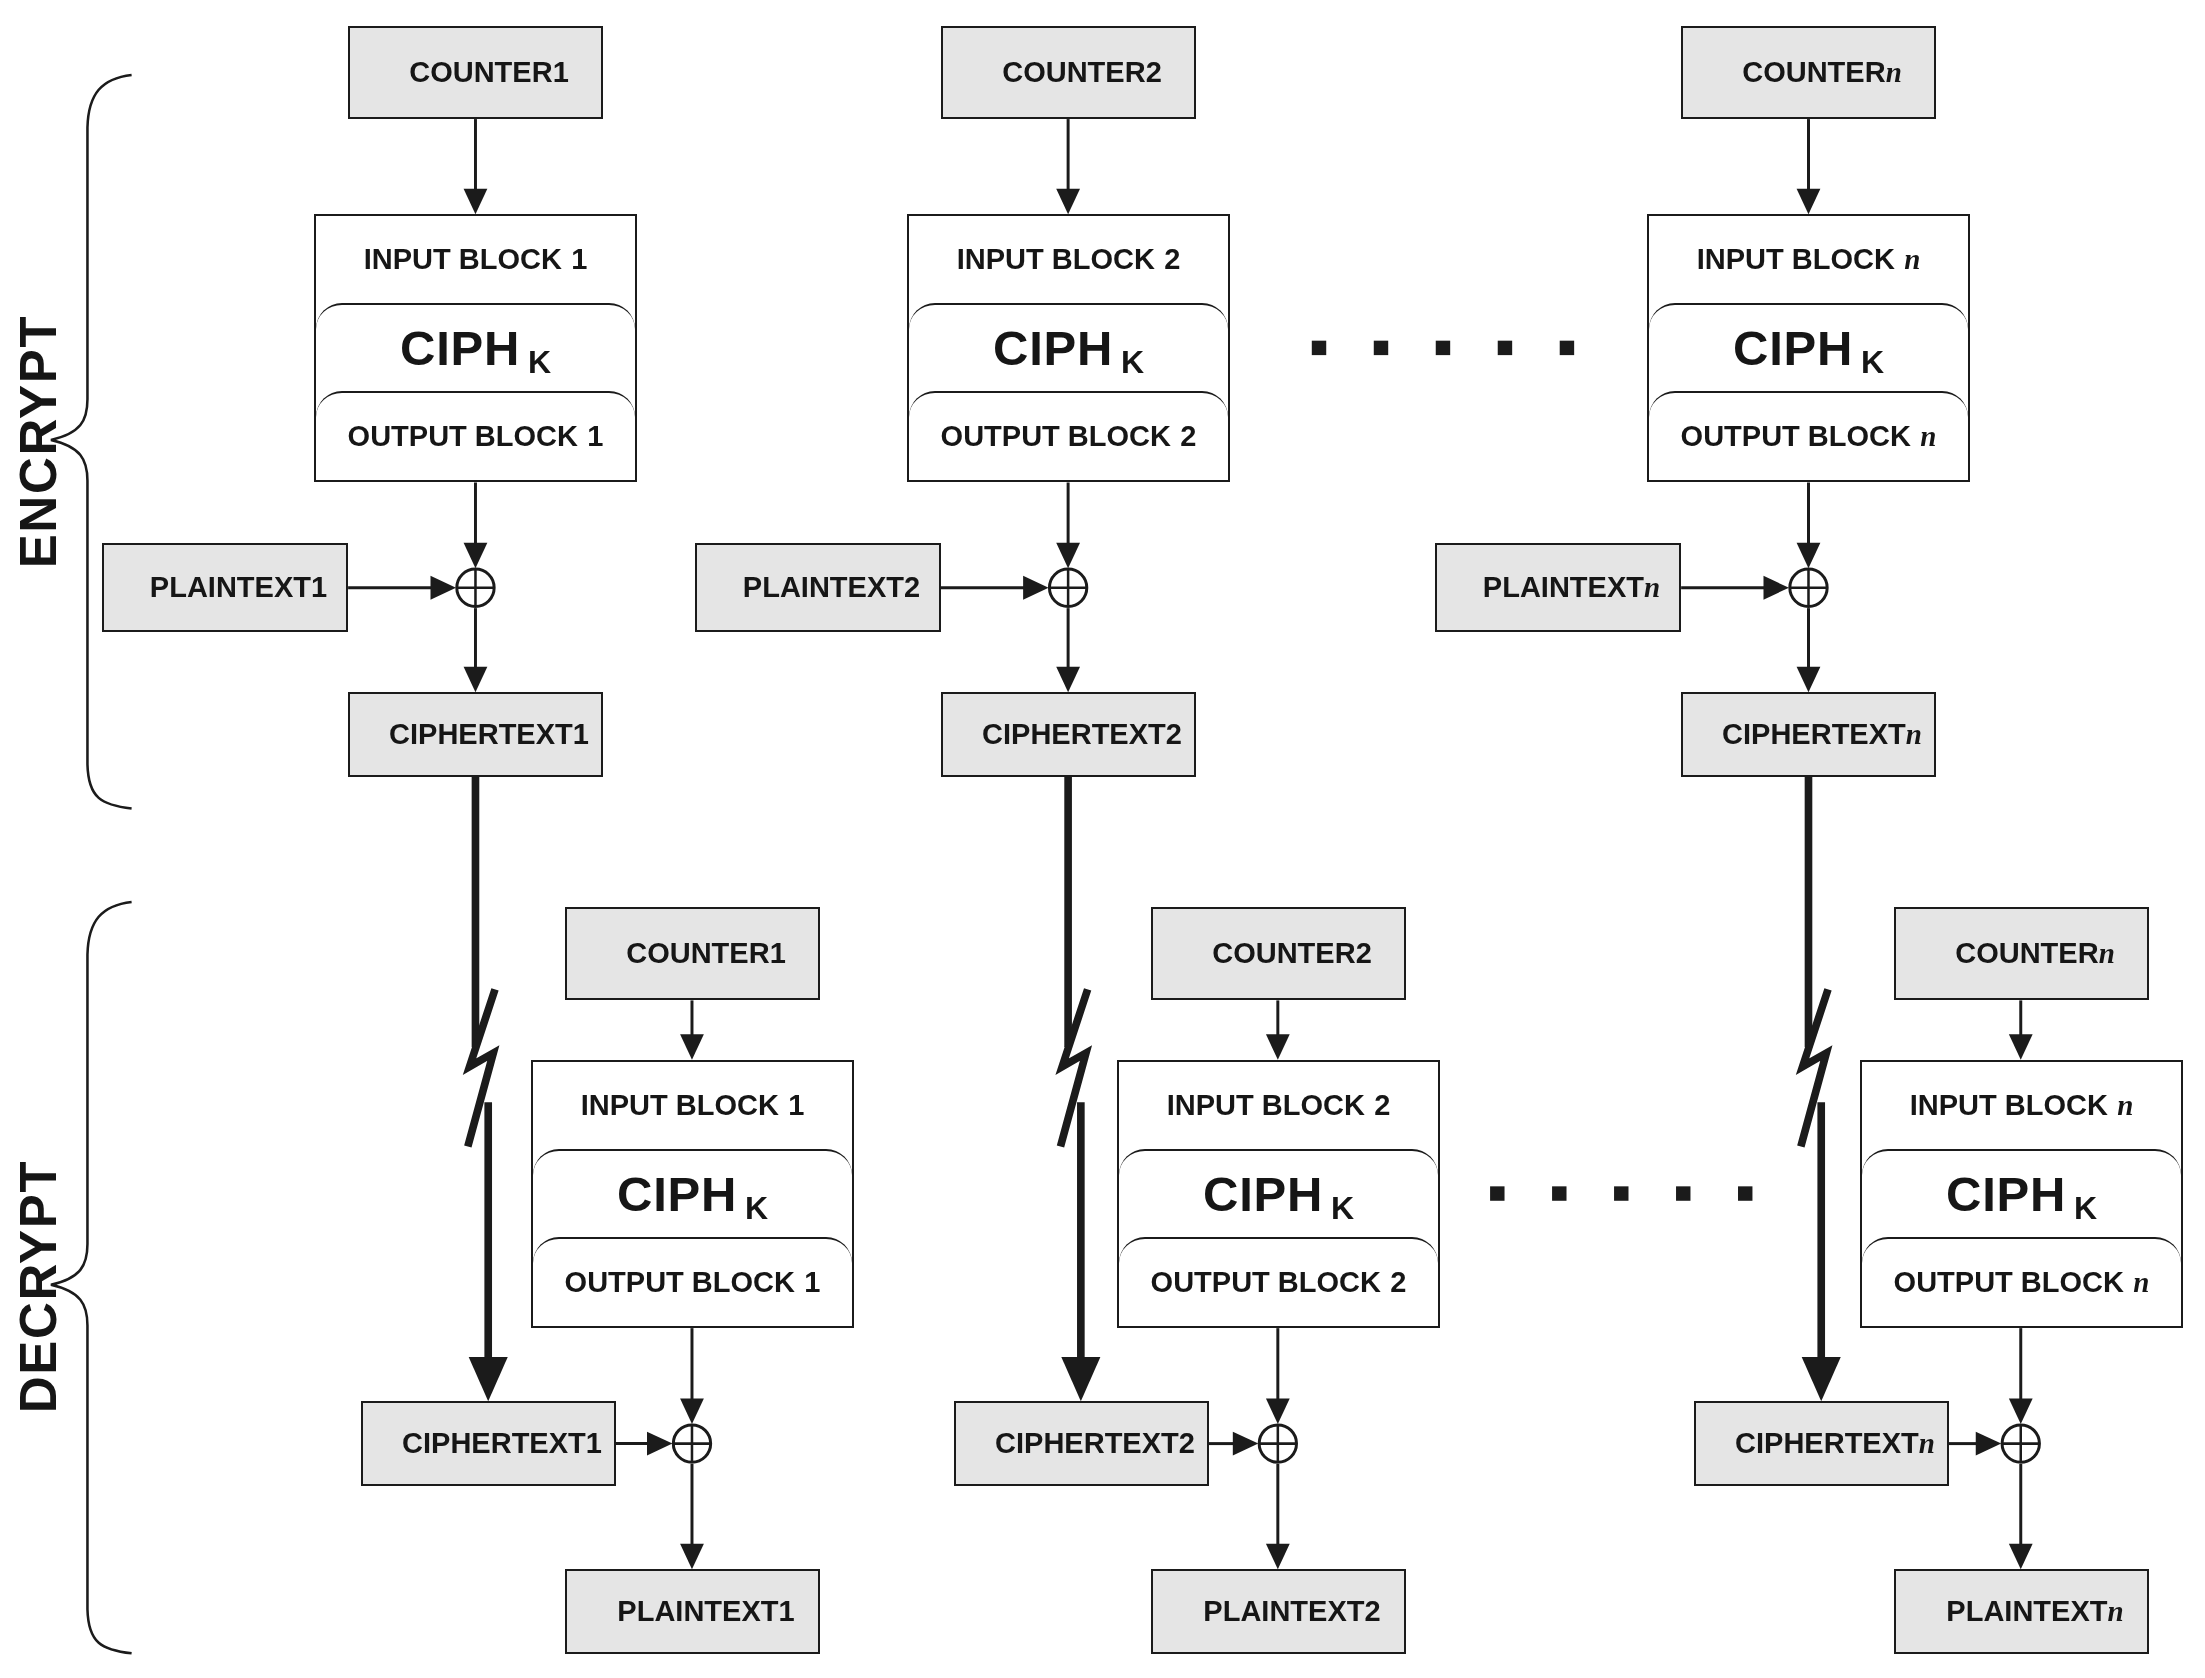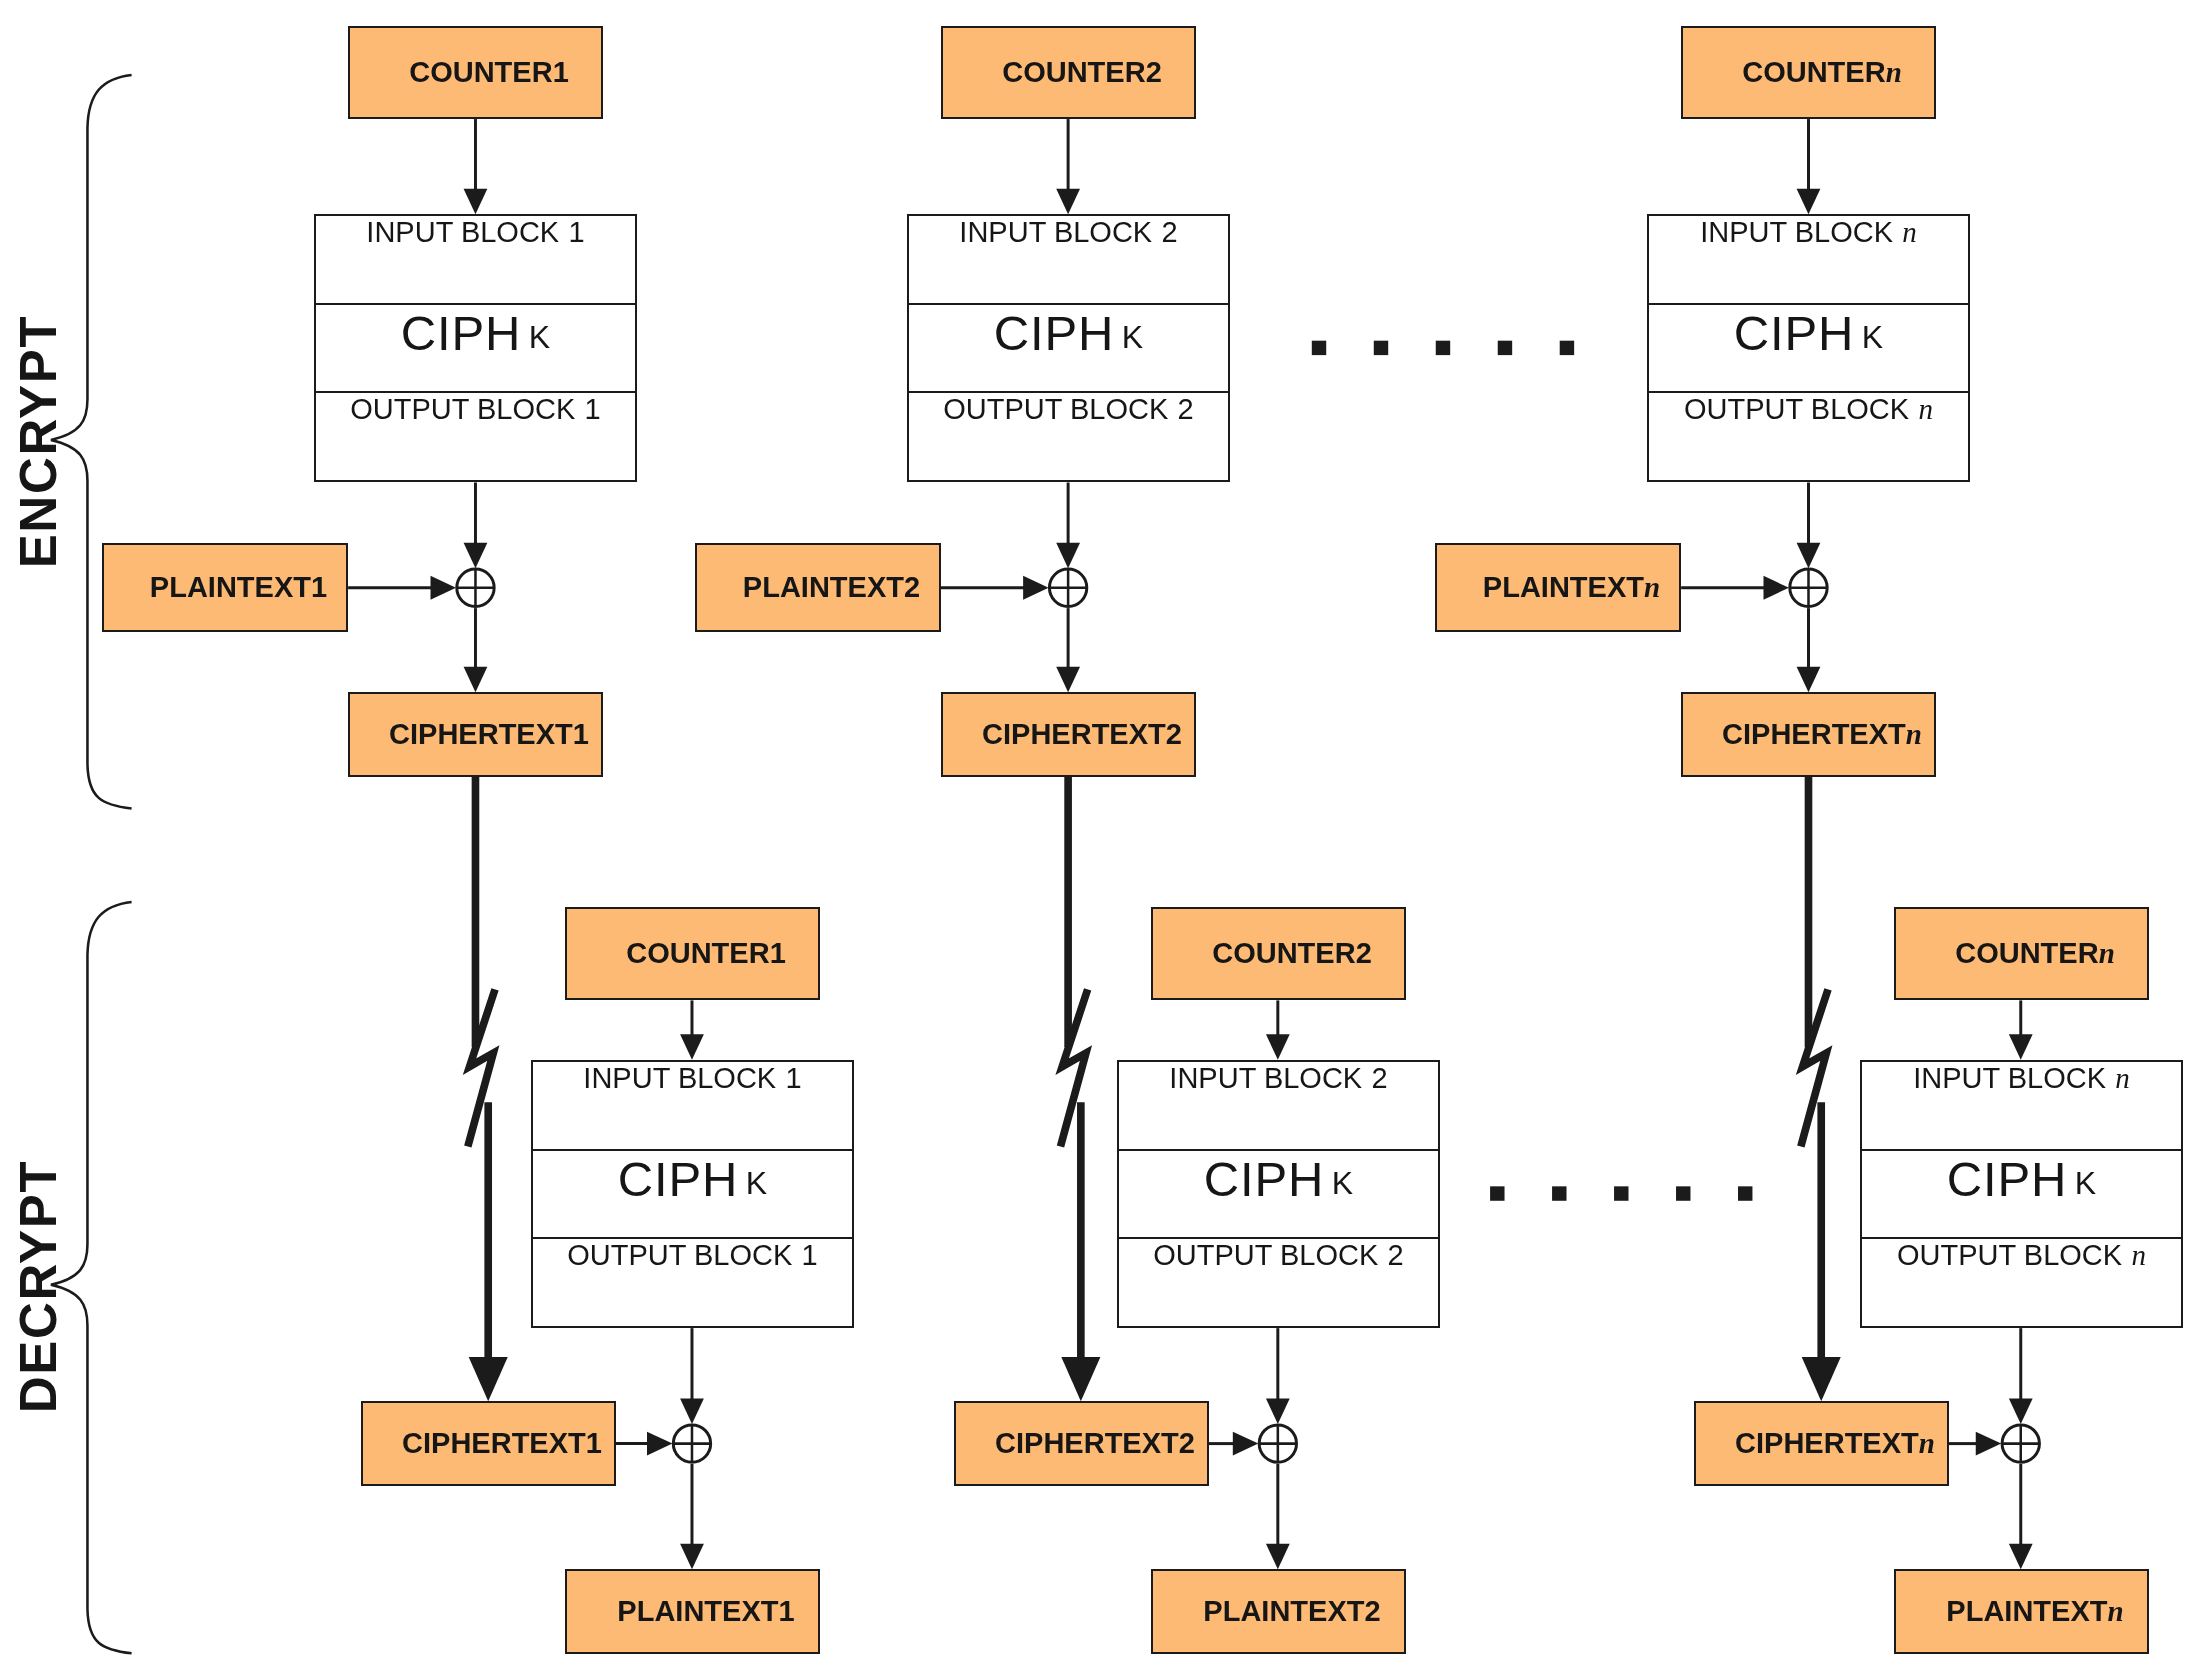--- a/index.html
+++ b/index.html
@@ -1,24 +1,24 @@
 <!DOCTYPE html>
 <html style="font-size:13.6px"><head>
 <meta charset="utf-8">
 <style>
   html,body{margin:0;padding:0;background:#ffffff;}
   #canvas{position:relative;width:2205px;height:1679px;background:#ffffff;
           font-family:"Liberation Sans",sans-serif;color:#161616;overflow:hidden;}
   svg.layer{position:absolute;left:0;top:0;}
-  .box{position:absolute;background:#fdba74;border:2.5px solid #1b1b1b;box-sizing:border-box;
+  .box{position:absolute;background:#e5e5e5;border:2.5px solid #1b1b1b;box-sizing:border-box;
        display:flex;align-items:center;justify-content:center;gap:0;
        font-weight:bold;font-size:29px;white-space:nowrap;padding-left:27px;}
   .stack{position:absolute;background:#ffffff;border:2.5px solid #1b1b1b;box-sizing:border-box;}
-  .row{height:86px;border-top:2.5px solid #1b1b1b;display:flex;
-       justify-content:center;gap:9.3px;font-weight:normal;font-size:29px;white-space:nowrap;}
+  .row{height:86px;border-top:2.5px solid #1b1b1b;display:flex;align-items:center;
+       justify-content:center;gap:9.3px;font-weight:bold;font-size:29px;white-space:nowrap;border-radius:26px;}
   .row:first-child{height:87px;border-top:none;}
   .ciphrow{gap:6px;}
   .ciph{font-size:49px;letter-spacing:0.8px;}
   .ciphsub{font-size:32px;transform:translateY(13.6px);margin-left:1.7px;}
   .sfx{}
   .ital{font-style:italic;font-family:"Liberation Serif",serif;}
   .vlabel{position:absolute;width:340px;height:63px;line-height:63px;text-align:center;
           transform:rotate(-90deg);font-size:51px;font-weight:bold;letter-spacing:1.7px;color:#161616;}
 </style>
 </head>

